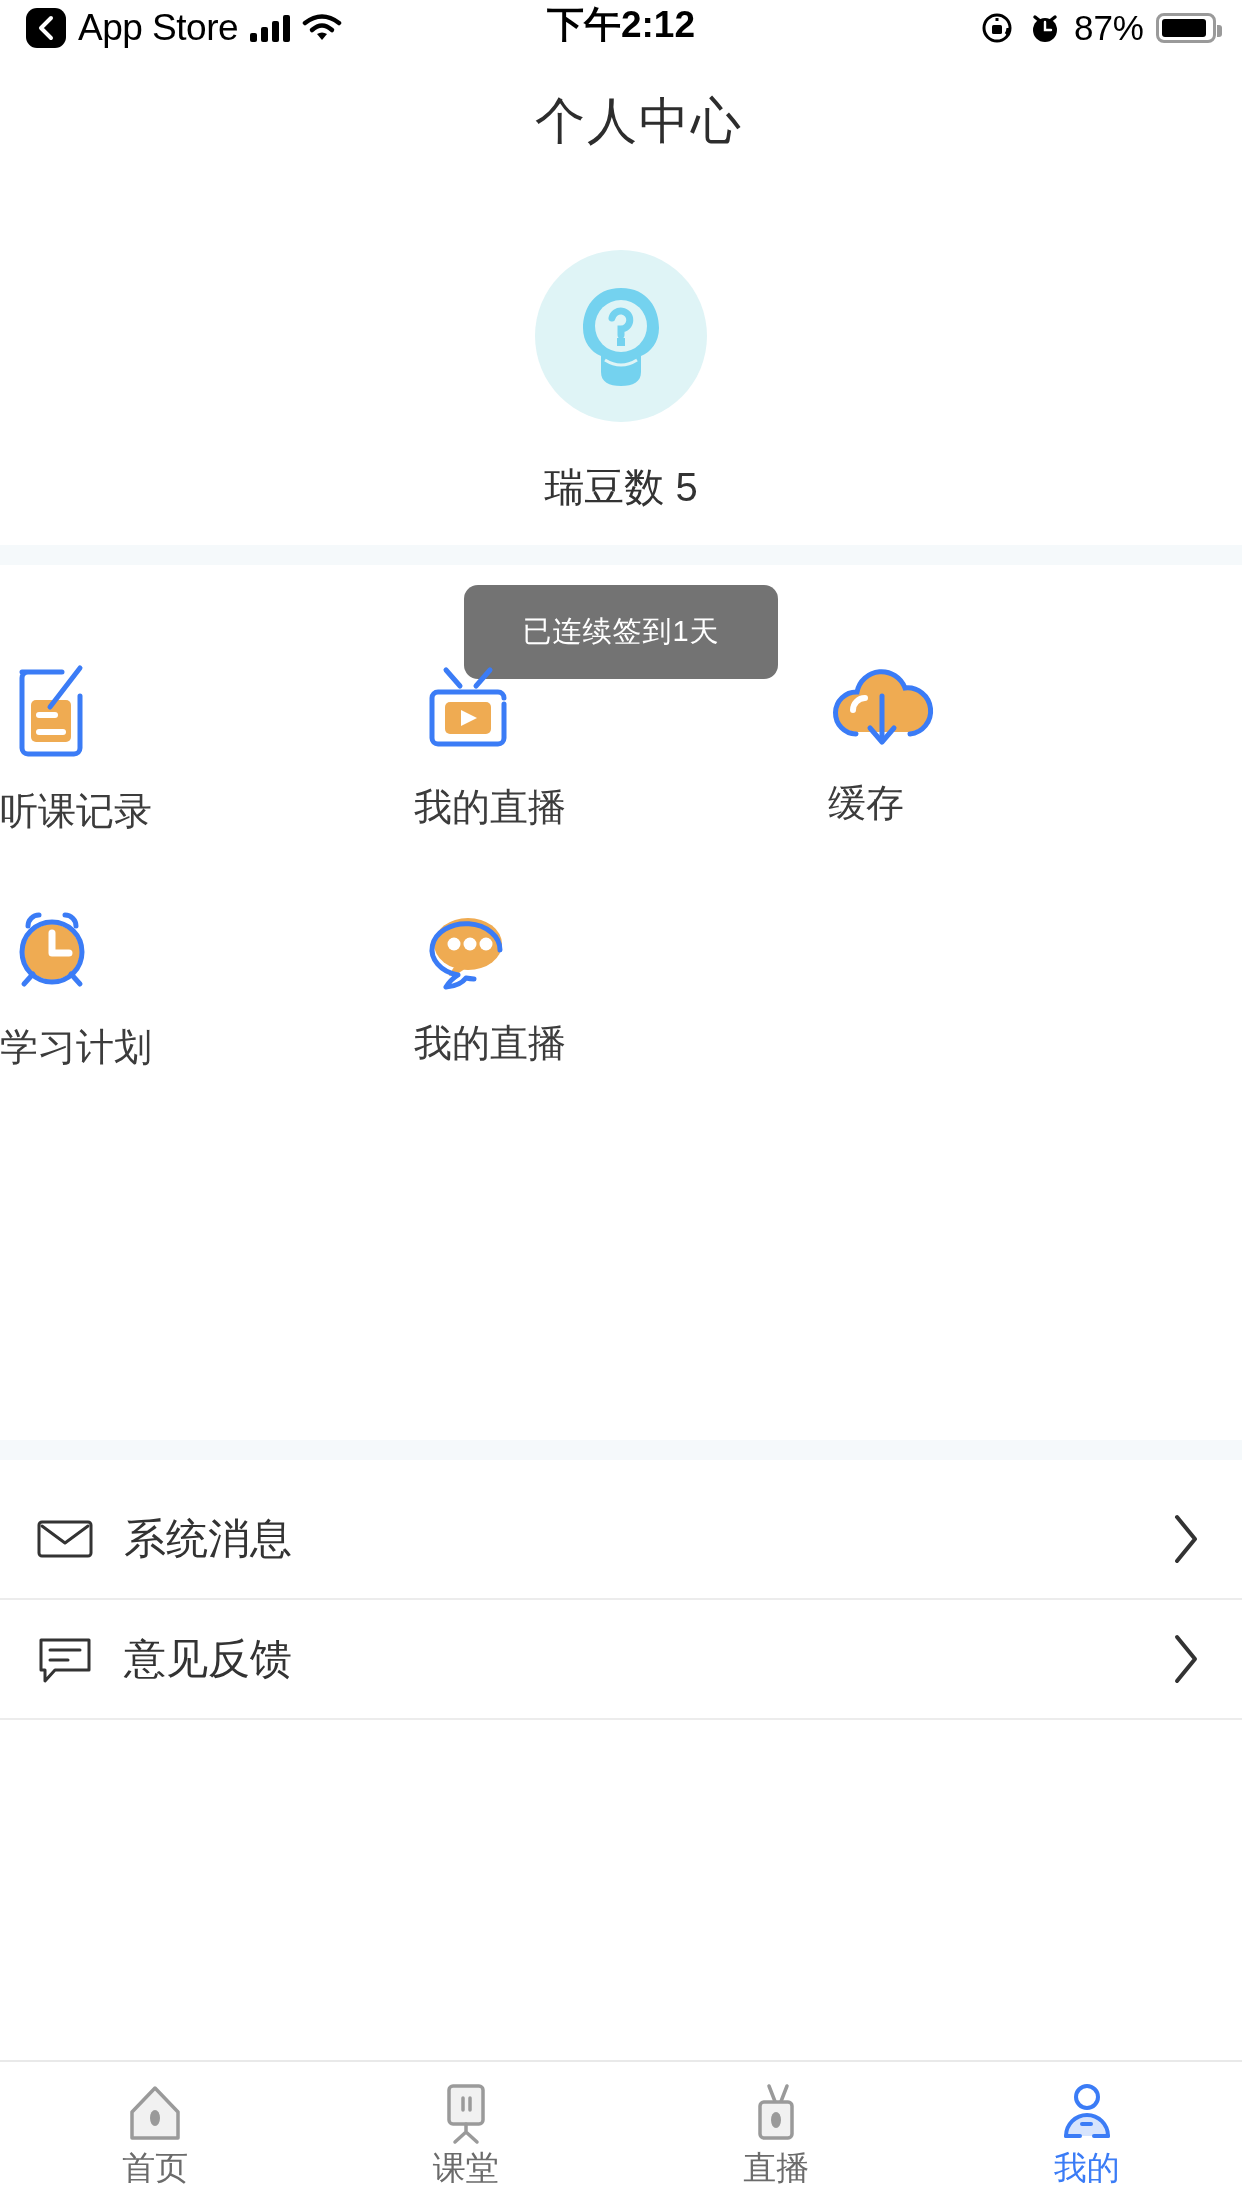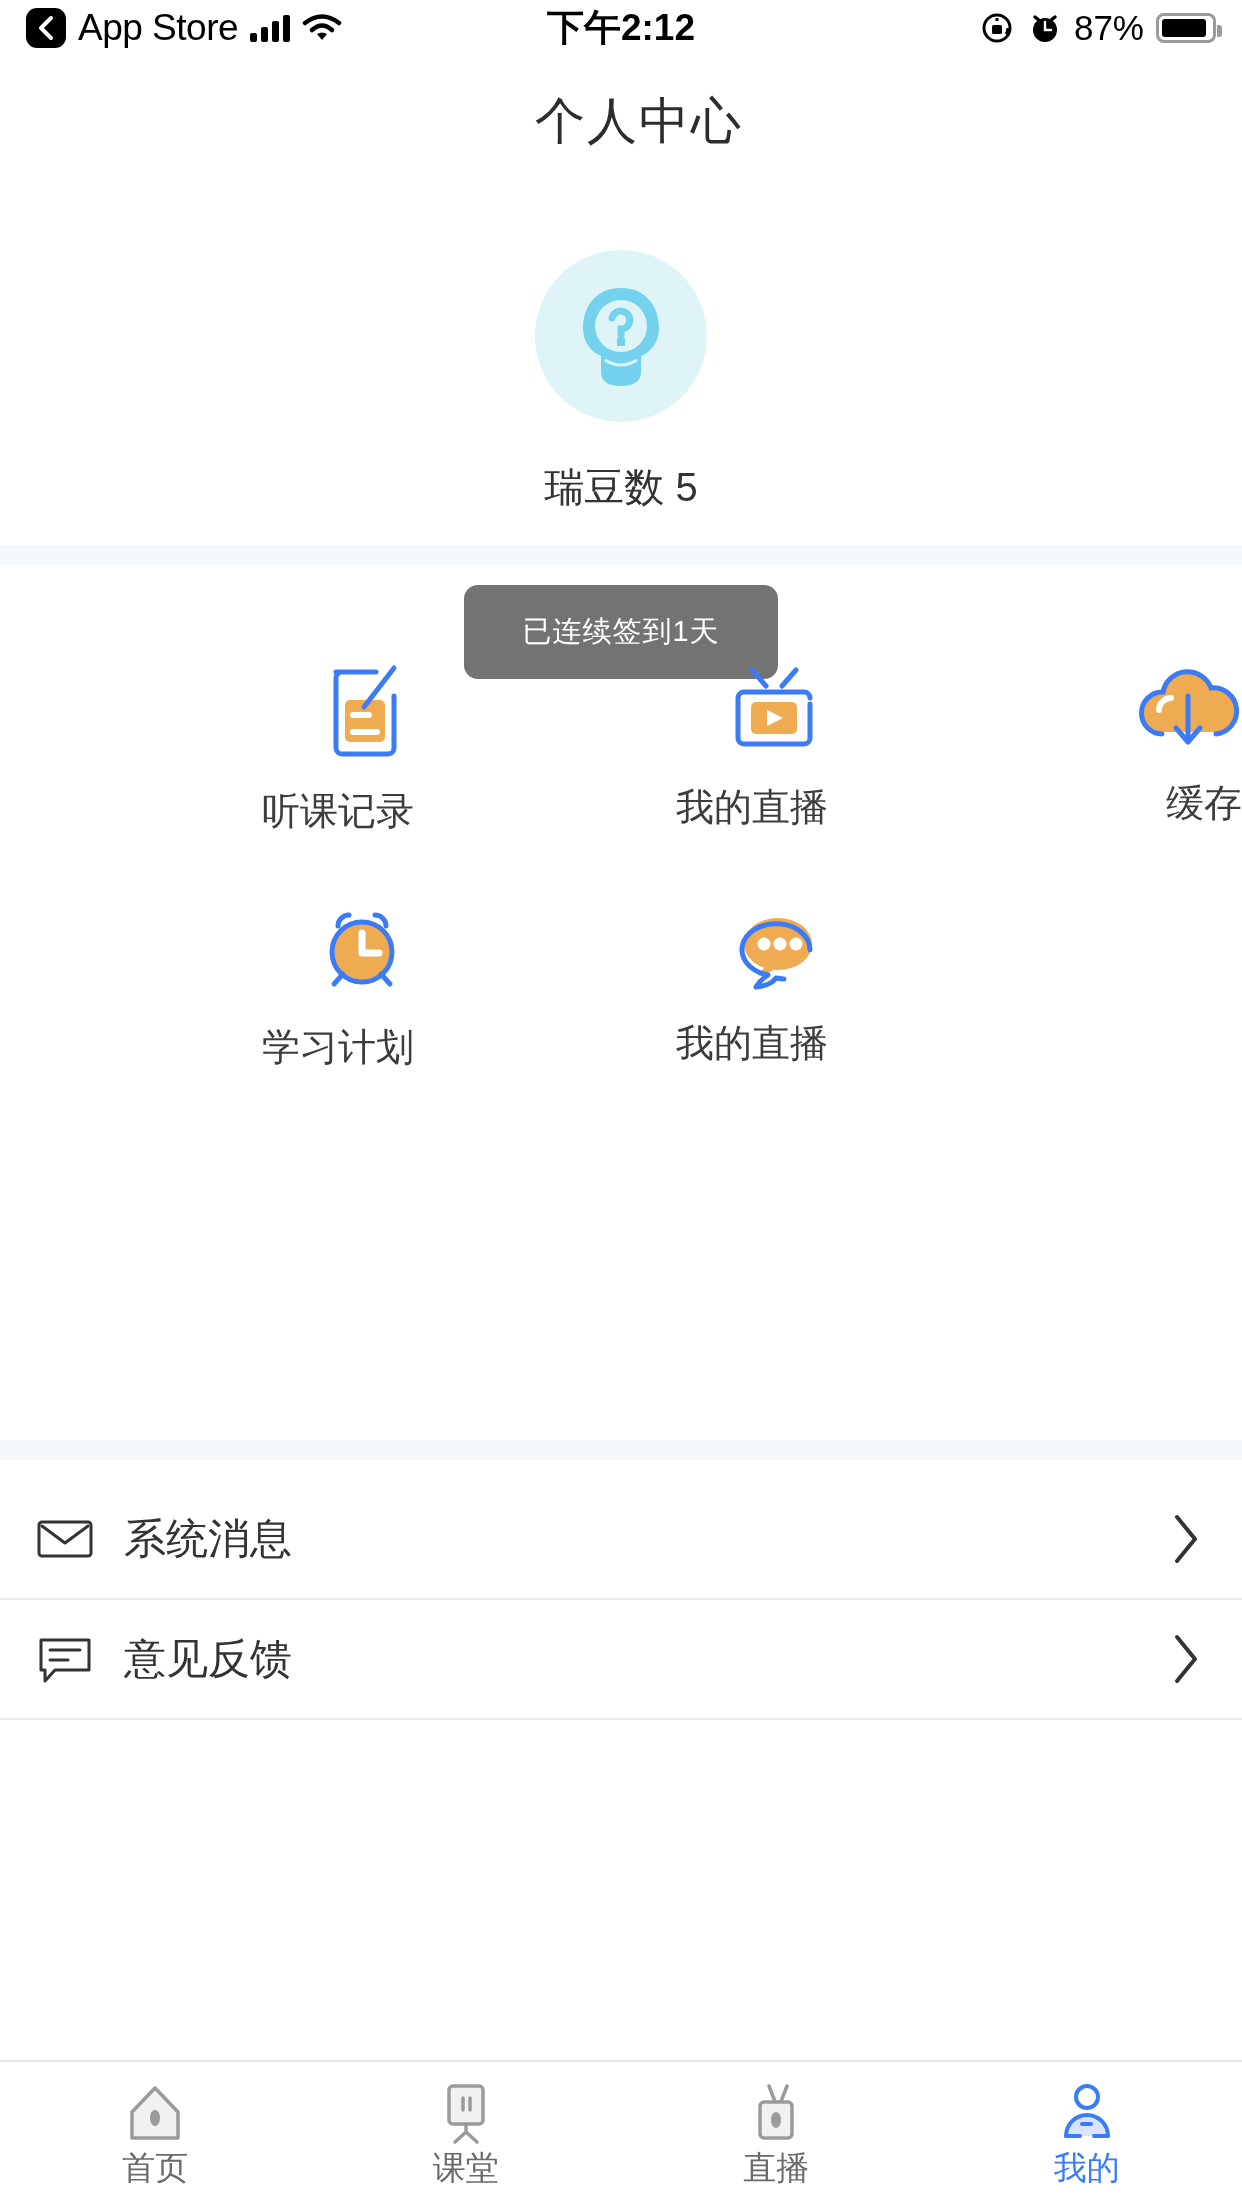--- a/index.html
+++ b/index.html
@@ -7,21 +7,21 @@
     width:1242px; height:2208px;
     background:#ffffff;
     font-family:"Liberation Sans","DejaVu Sans",sans-serif;
     overflow:hidden;
   }
   .phone { position:relative; width:1242px; height:2208px; background:#fff; }
 
   
   .statusbar {
     position:absolute; top:0; left:0; width:1242px; height:56px;
-    display:flex; align-items:center; justify-content:space-between;
+    display:flex; justify-content:space-between;
     padding:0 26px;
   }
   .sb-left { display:flex; align-items:center; gap:12px; }
   .back-chip {
     width:40px; height:40px; border-radius:11px; background:#000;
     display:flex; align-items:center; justify-content:center;
   }
   .sb-app { font-size:37px; color:#000; letter-spacing:-0.5px; }
   .bars { display:flex; align-items:flex-end; gap:4px; height:28px; }
   .bars i { display:block; width:7px; background:#000; border-radius:2px; }
@@ -70,21 +70,21 @@
   .sep-mid { top:1440px; }
 
   
   .grid {
     position:absolute; top:600px; left:0; width:100%;
     padding:0 0px;
   }
   .grid-row { display:flex; }
   .grid-cell {
     width:33.333%; display:flex; flex-direction:column;
-    align-items:flex-end; justify-content:flex-start;
+    align-items:flex-start; justify-content:flex-start;
     padding-top:60px; padding-bottom:20px; height:240px;
   }
   .grid-ico { height:104px; display:flex; align-items:center; justify-content:center; }
   .grid-label { margin-top:22px; font-size:38px; color:#3c3c3c; }
 
   
   .list { position:absolute; top:1480px; left:0; width:100%; }
   .list-item {
     position:relative; height:120px; display:flex; align-items:center;
     padding:0 36px; border-bottom:2px solid #ececec;

